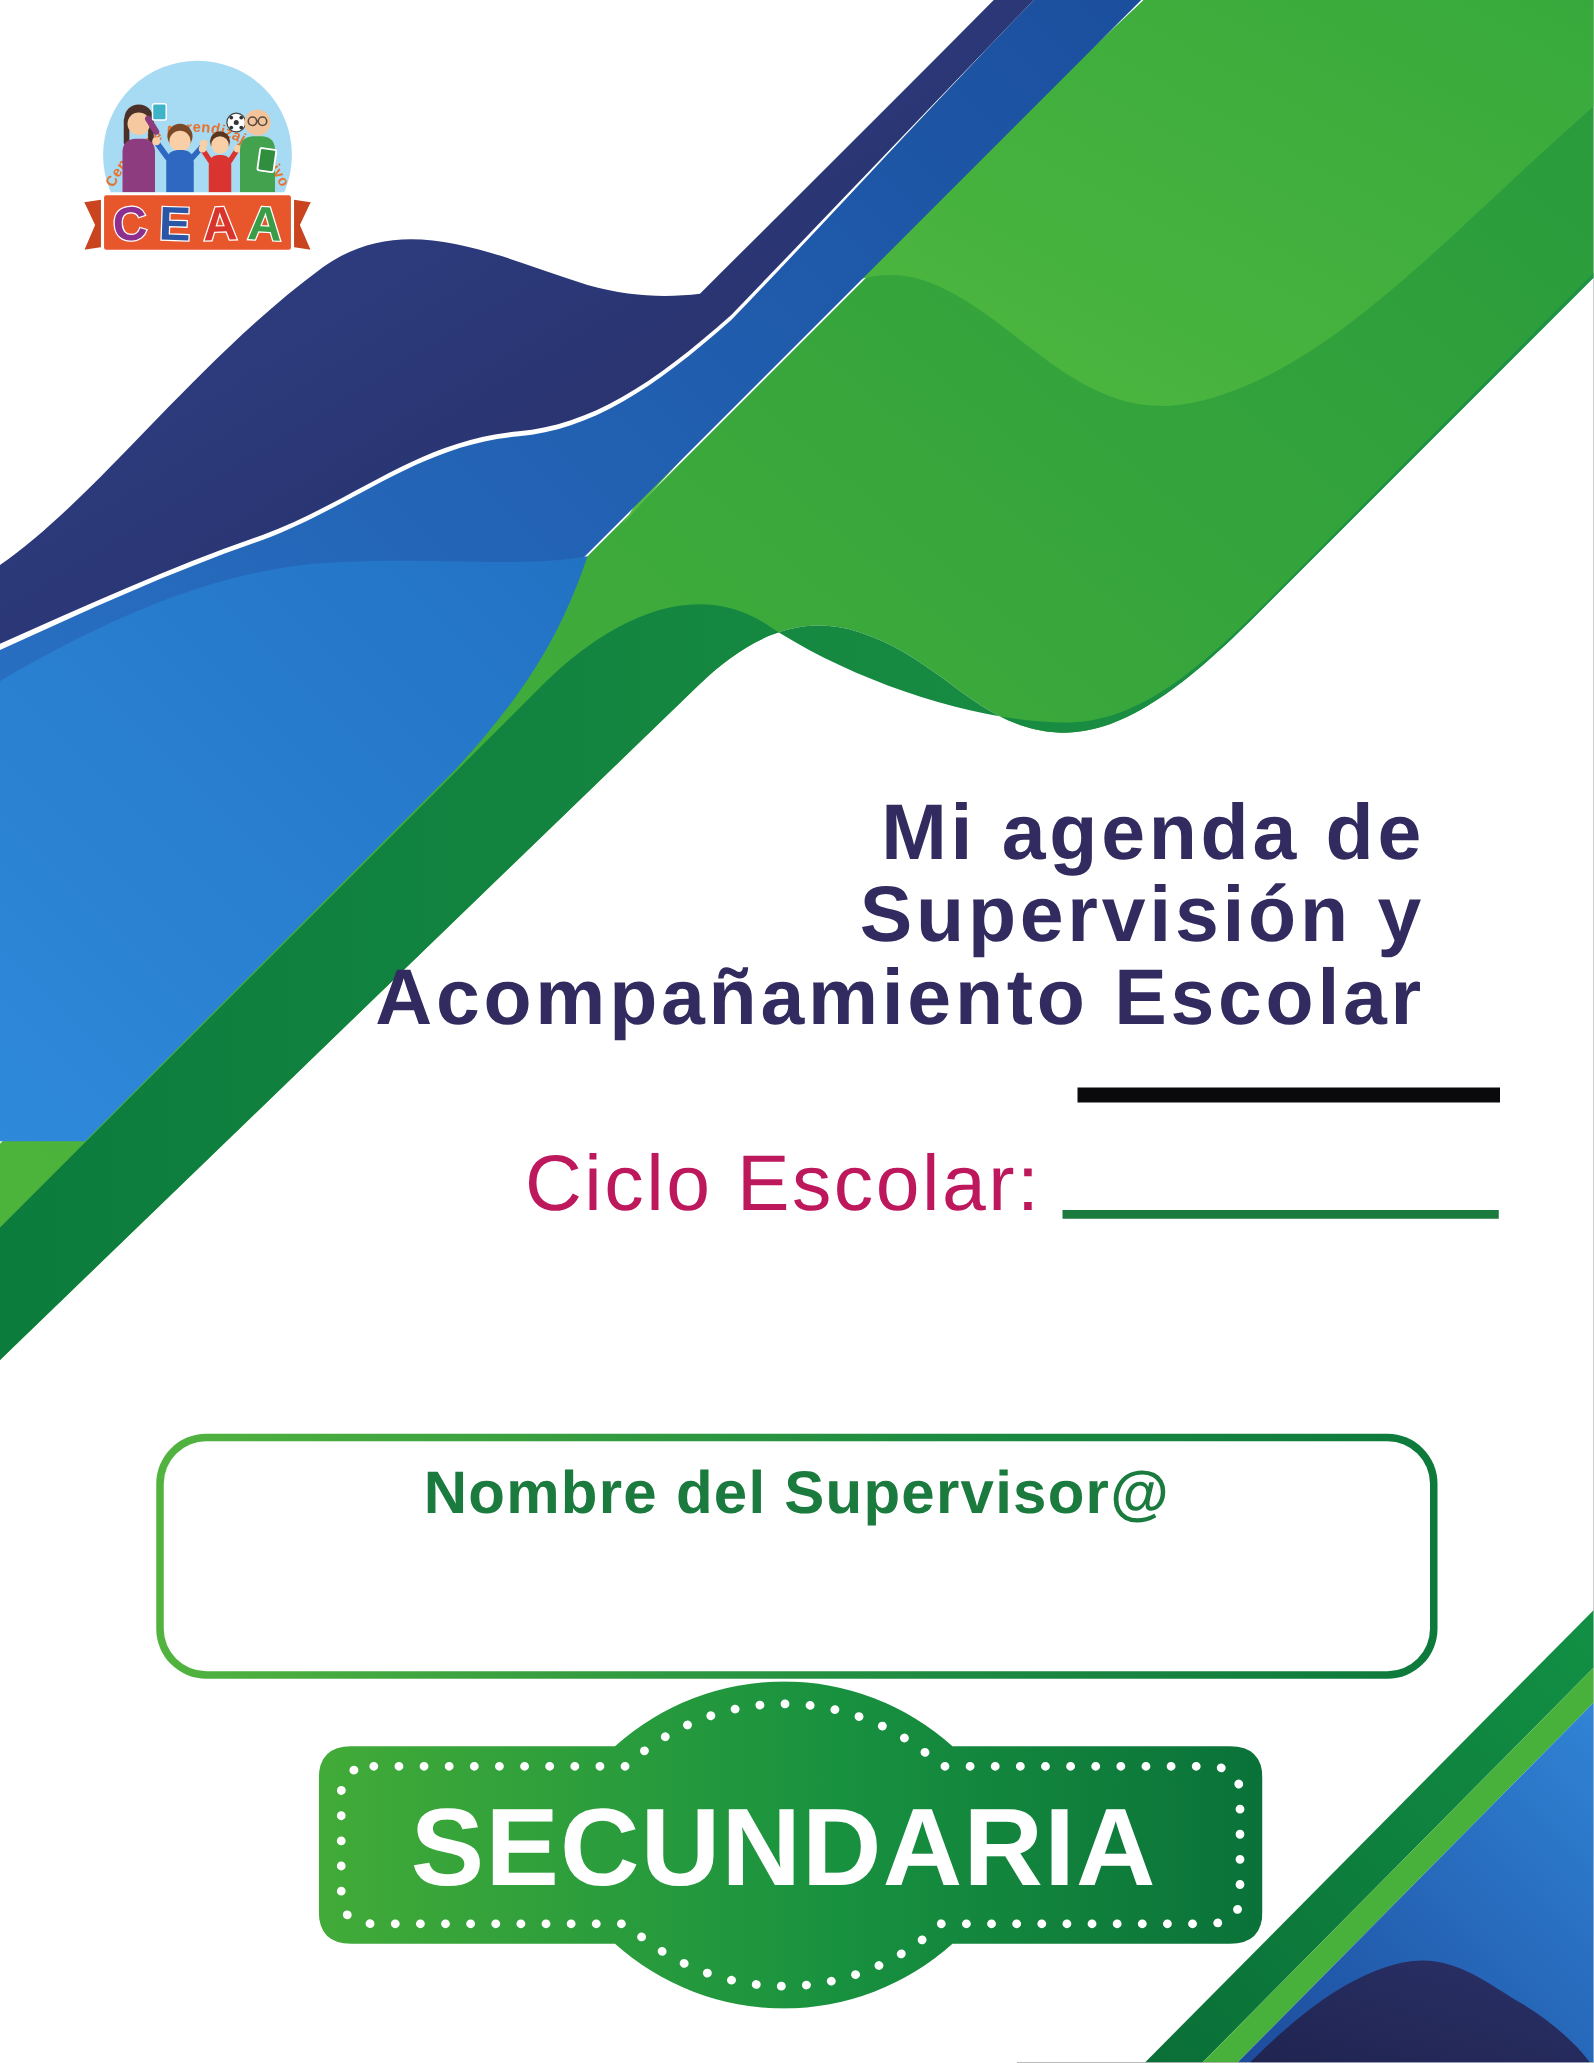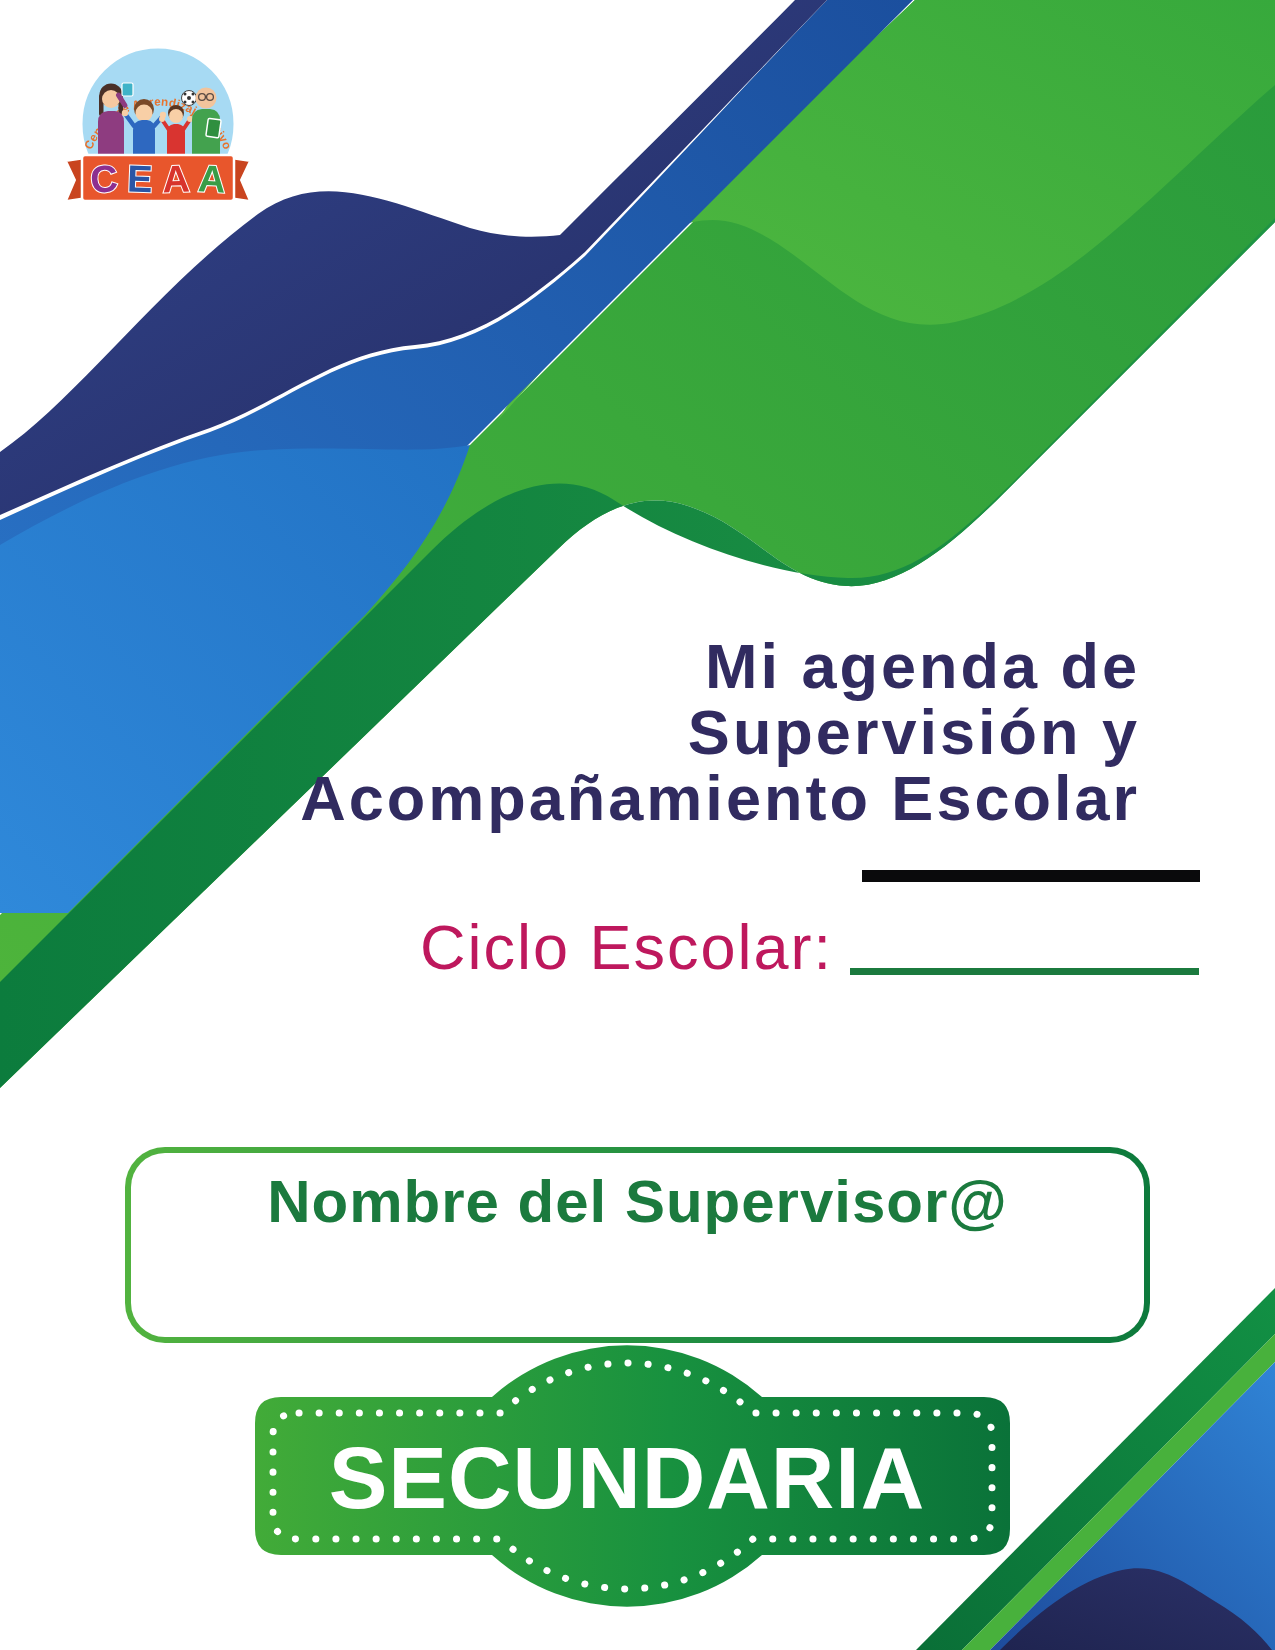--- a/index.html
+++ b/index.html
@@ -26,21 +26,21 @@
     position:absolute;left:125px;top:1147px;width:1025px;height:196px;
     background:linear-gradient(90deg,#52b33f 0%,#1d8b41 60%,#0d7a3c 100%);
     border-radius:40px;
   }
   .sup-box-inner{
     position:absolute;left:6px;top:6px;right:6px;bottom:6px;
     background:#ffffff;border-radius:34px;
     text-align:center;
   }
   .sup-label{
-    margin-top:14px;font-size:60px;color:#1b7a3e;font-weight:600;letter-spacing:1px;
+    margin-top:14px;font-size:48px;color:#1b7a3e;font-weight:600;letter-spacing:1px;
   }
   .sup-label b{font-weight:800;}
   .badge{position:absolute;left:255px;top:1345px;width:755px;height:262px;}
 </style>
 </head>
 <body>
 
 <div class="page">
 
   <svg class="bg-art" viewBox="0 0 1275 1650" aria-hidden="true">

